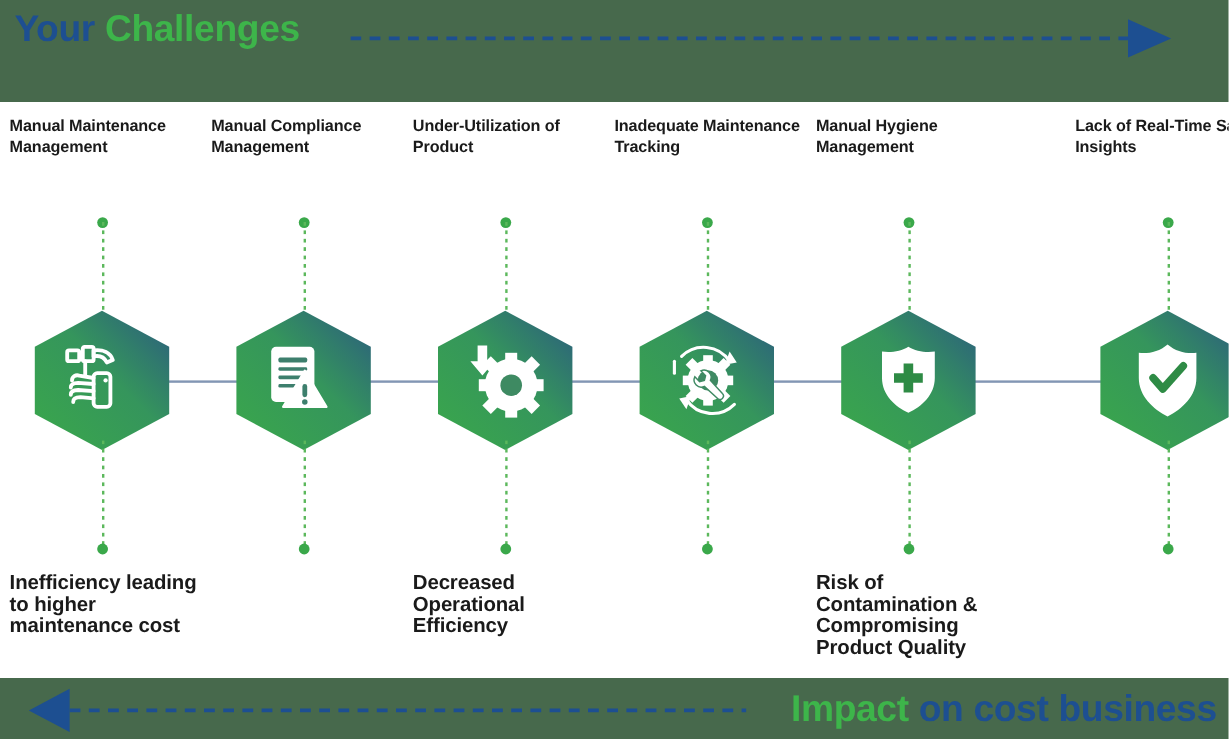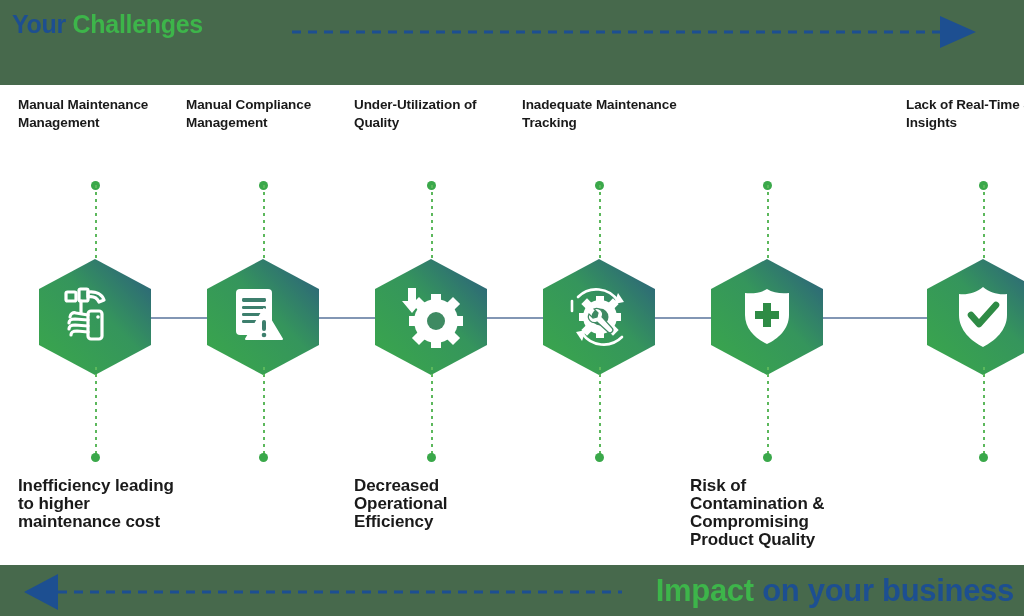--- a/index.html
+++ b/index.html
@@ -25,21 +25,21 @@
     left: 0;
     top: 0;
     width: 1024px;
     height: 85px;
     background: #47694c;
   }
   .header-title {
     position: absolute;
     left: 12px;
     top: 4px;
-    font-size: 25px;
+    font-size: 31px;
     font-weight: bold;
     letter-spacing: -0.3px;
     white-space: nowrap;
     line-height: 40px;
   }
   .t-blue { color: #1d4f91; }
   .t-green { color: #3db54a; }
 
   .header-arrow {
     position: absolute;
@@ -73,21 +73,21 @@
     position: absolute;
     left: 22px;
     top: 572px;
     width: 600px;
     height: 40px;
   }
 
   
   .canvas {
     position: absolute;
-    left: 10px;
+    left: 0;
     top: 85px;
     width: 992px;
     height: 480px;
     background: #ffffff;
   }
 
   
   .spine {
     position: absolute;
     left: 86px;
@@ -230,21 +230,21 @@
             <rect x="26" y="31" width="4" height="11" rx="2" fill="#3d7f6d"></rect>
             <circle cx="28" cy="46" r="2.3" fill="#3d7f6d"></circle>
           </g>
         </svg>
       </div>
       <div class="vdot down"></div>
       <div class="vdot-cap down"></div>
     </div>
 
     <div class="col" style="left:336px;">
-      <div class="top-label">Under-Utilization of Quality</div>
+      <div class="top-label">Under-Utilization of Product</div>
       <div class="vdot-cap up"></div>
       <div class="vdot up"></div>
       <div class="hex">
         <svg width="118" height="120" viewBox="0 0 118 120">
           <polygon points="59,2 115,32 115,88 59,118 3,88 3,32" fill="url(#g1)"></polygon>
           <g transform="translate(28,28)">
             <path d="M8 3 L16 3 L16 16 L22 16 L12 28 L2 16 L8 16 Z" fill="#ffffff"></path>
             <path d="M36 14 l5.5 1.6 l3.6 -4.4 l6.6 3.8 l-1.6 5.5 l4.4 3.6 l-3.8 6.6 l-5.5 -1.6 l-3.6 4.4 l-6.6 -3.8 l1.6 -5.5 l-4.4 -3.6 Z" fill="none"></path>
             <g fill="#ffffff">
               <circle cx="36" cy="36" r="22"></circle>
@@ -295,20 +295,21 @@
             <circle cx="34" cy="34" r="8.5" fill="#3f8a63"></circle>
             <path d="M28 26 a6 6 0 0 1 8 8 l10 11 a2.6 2.6 0 0 1 -4 4 l-11 -10 a6 6 0 0 1 -8 -8 l4 4 l4 -1 l1 -4 Z" fill="#ffffff" stroke="#3f8a63" stroke-width="1.2"></path>
           </g>
         </svg>
       </div>
       <div class="vdot down"></div>
       <div class="vdot-cap down"></div>
     </div>
 
     <div class="col" style="left:672px;">
+      <div class="top-label">Manual Hygiene Management</div>
       <div class="vdot-cap up"></div>
       <div class="vdot up"></div>
       <div class="hex">
         <svg width="118" height="120" viewBox="0 0 118 120">
           <polygon points="59,2 115,32 115,88 59,118 3,88 3,32" fill="url(#g1)"></polygon>
           <g transform="translate(36,32)">
             <path d="M23 0 C17 4 8 5 1 4 L1 26 C1 40 12 50 23 55 C34 50 45 40 45 26 L45 4 C38 5 29 4 23 0 Z" fill="#ffffff"></path>
             <path d="M19 14 h8 v8 h8 v8 h-8 v8 h-8 v-8 h-8 v-8 h8 Z" fill="#2e8b45"></path>
           </g>
         </svg>
@@ -337,15 +338,15 @@
 
   </div>
 
   <div class="footer-bar"></div>
 
   <svg class="footer-arrow" viewBox="0 0 600 40">
     <line x1="36" y1="20" x2="600" y2="20" stroke="#1d4f91" stroke-width="3" stroke-dasharray="9 7"></line>
     <polygon points="36,2 36,38 2,20" fill="#1d4f91"></polygon>
   </svg>
 
-  <div class="footer-title"><span class="t-green">Impact</span><span class="t-blue"> on your business</span></div>
+  <div class="footer-title"><span class="t-green">Impact</span><span class="t-blue"> on cost business</span></div>
 
 </div>
 
 </body></html>

